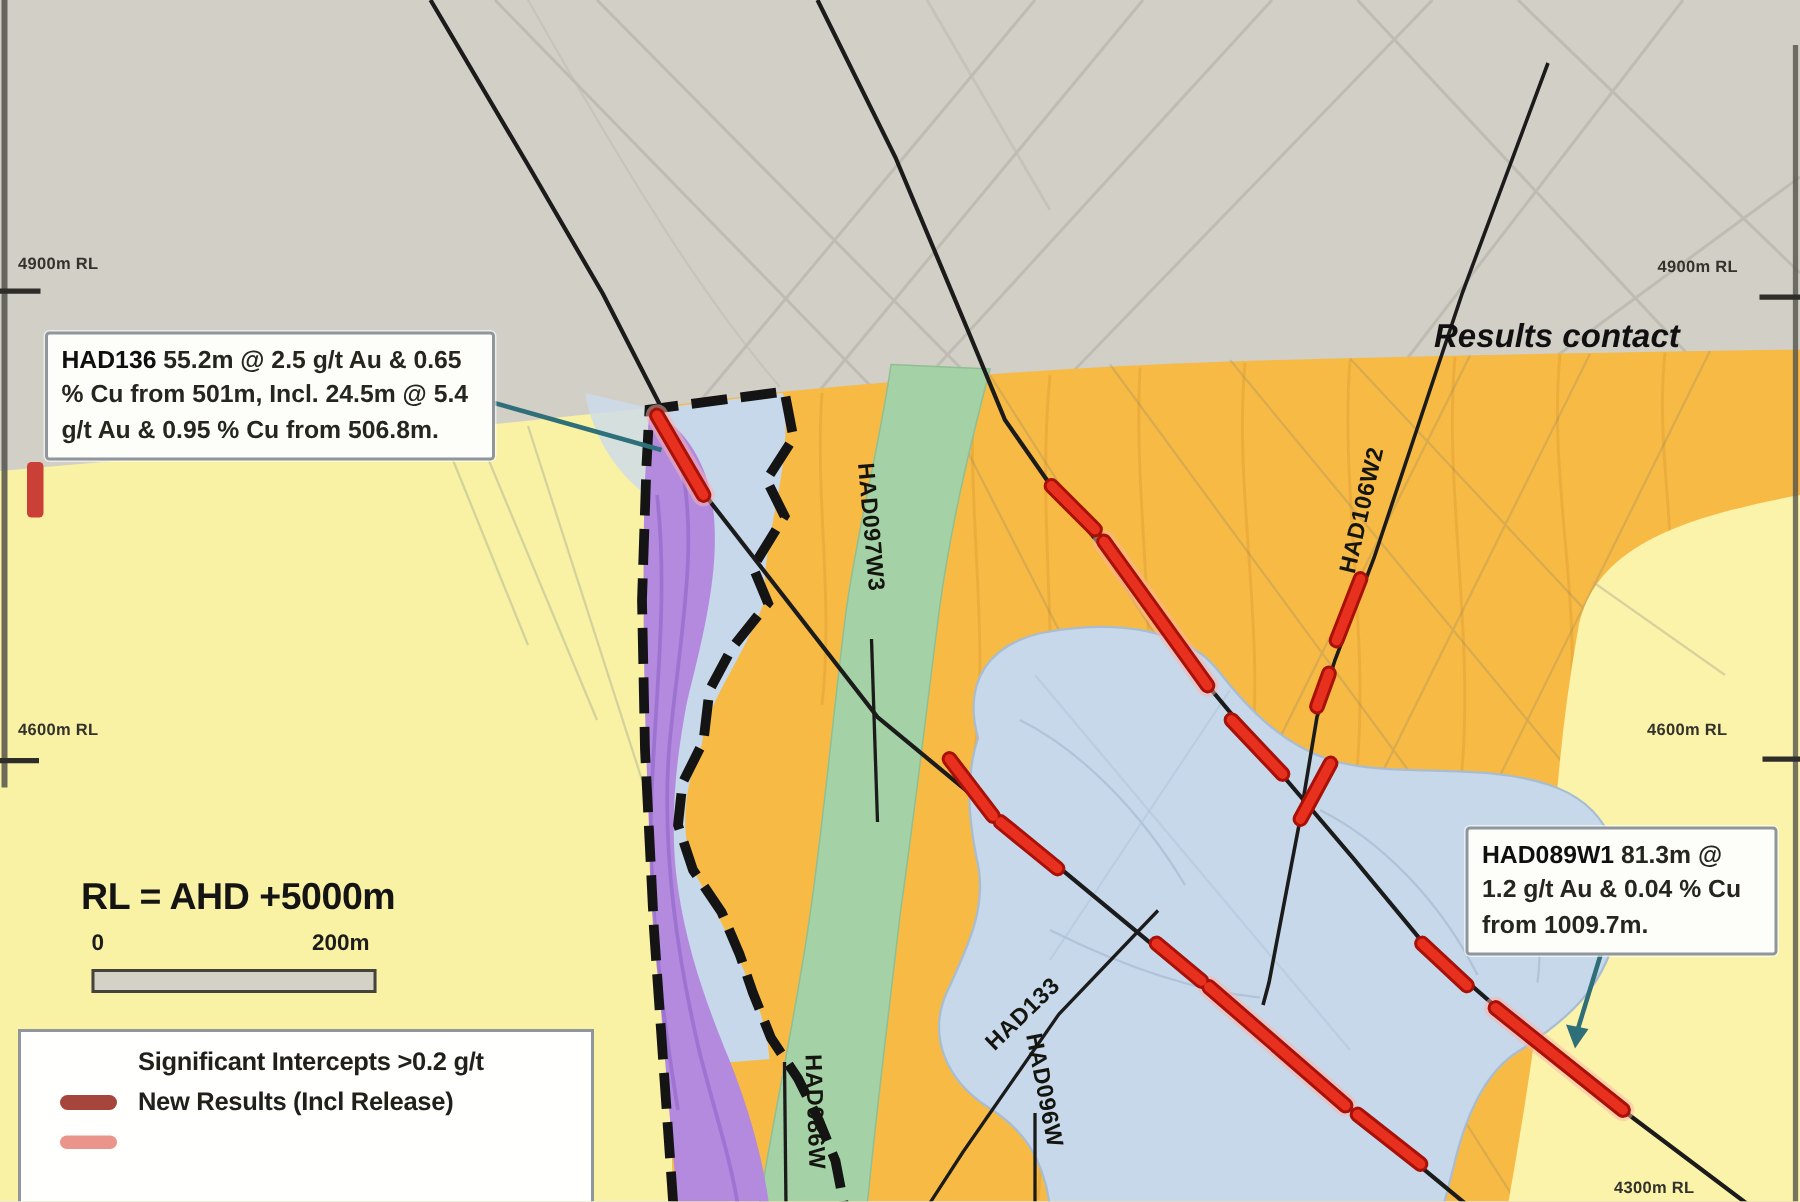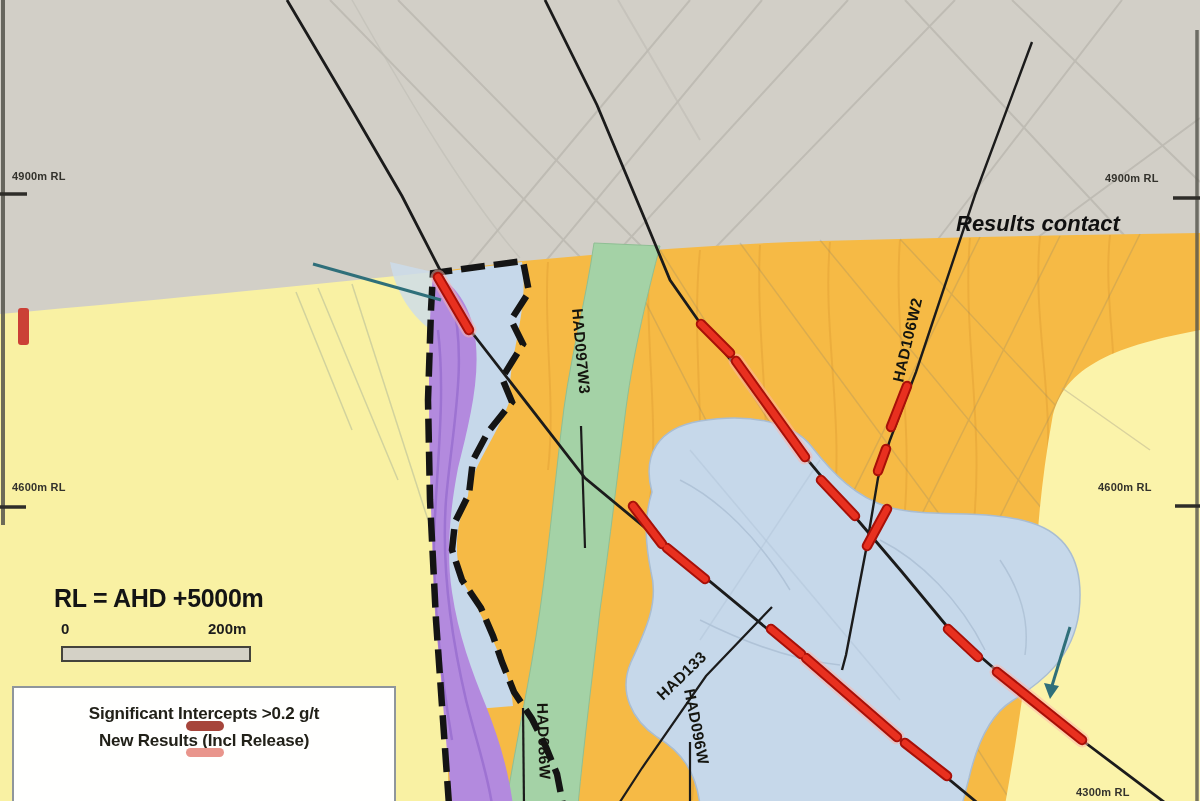--- a/index.html
+++ b/index.html
@@ -11,21 +11,21 @@
   .basement-label{font-size:22px;font-style:italic;font-weight:700;color:#101010;}
   .datum-label{font-size:25px;font-weight:800;color:#141414;letter-spacing:-.3px;}
   .scale-num{font-size:15px;font-weight:700;color:#1c1c1c;}
   .scale-bar{width:186px;height:12px;background:#d4d1c6;border:2px solid #44433c;}
   .callout{background:#fdfdfa;border:2px solid #8f969c;border-radius:3px;
            padding:6px 9px;font-size:16.5px;font-weight:700;color:#26261f;
            line-height:1.42;box-shadow:0 0 0 1px rgba(255,255,255,.6);}
   .hole-id{font-weight:900;color:#0f0f0f;}
   .legend-box{background:#fffffe;border:2px solid #8f969c;padding:6px 10px;}
   .legend-title{font-size:21px;font-weight:800;color:#141414;margin:2px 0 8px 4px;}
-  .legend-row{display:flex;align-items:center;height:27px;flex-direction:column;}
+  .legend-row{display:flex;align-items:center;height:27px;}
   .legend-swatch{width:38px;height:10px;border-radius:5px;margin:0 14px 0 16px;flex:none;}
   .swatch-red{background:#a6453b;}
   .swatch-empty{background:transparent;}
   .swatch-cut{background:#e9958c;height:9px;}
   .legend-label{font-size:17px;font-weight:700;color:#222119;letter-spacing:-.2px;}
   svg text{font-family:"Liberation Sans",sans-serif;}
   .holelabel{font-size:15.5px;font-weight:700;fill:#15150f;letter-spacing:.4px;}
 </style>
 </head>
 <body>
@@ -213,21 +213,27 @@
 <div class="abs rl-label" style="left:1098px;top:481px;">4600m RL</div>
 <div class="abs rl-label" style="left:1076px;top:786px;">4300m RL</div>
 
 <div class="abs basement-label" style="left:956px;top:211px;">Results contact</div>
 
 <div class="abs datum-label" style="left:54px;top:584px;">RL = AHD +5000m</div>
 <div class="abs scale-num" style="left:61px;top:620px;">0</div>
 <div class="abs scale-num" style="left:208px;top:620px;">200m</div>
 <div class="abs scale-bar" style="left:61px;top:646px;"></div>
 
-
+<div class="abs callout" style="left:30px;top:221px;width:278px;">
+  <span class="hole-id">HAD136</span><span> 55.2m @ 2.5 g/t Au &amp; 0.65 % Cu from 501m, Incl. 24.5m @ 5.4 g/t Au &amp; 0.95 % Cu from 506.8m.</span>
+</div>
+
+<div class="abs callout" style="left:977px;top:551px;width:186px;">
+  <span class="hole-id">HAD089W1</span><span> 81.3m @ 1.2 g/t Au &amp; 0.04 % Cu from 1009.7m.</span>
+</div>
 
 <div class="abs legend-box" style="left:12px;top:686px;width:360px;height:140px;">
   <div class="legend-row">
     <span class="legend-swatch swatch-empty"></span>
     <span class="legend-label">Significant Intercepts &gt;0.2 g/t</span>
   </div>
   <div class="legend-row">
     <span class="legend-swatch swatch-red"></span>
     <span class="legend-label">New Results (Incl Release)</span>
   </div>

